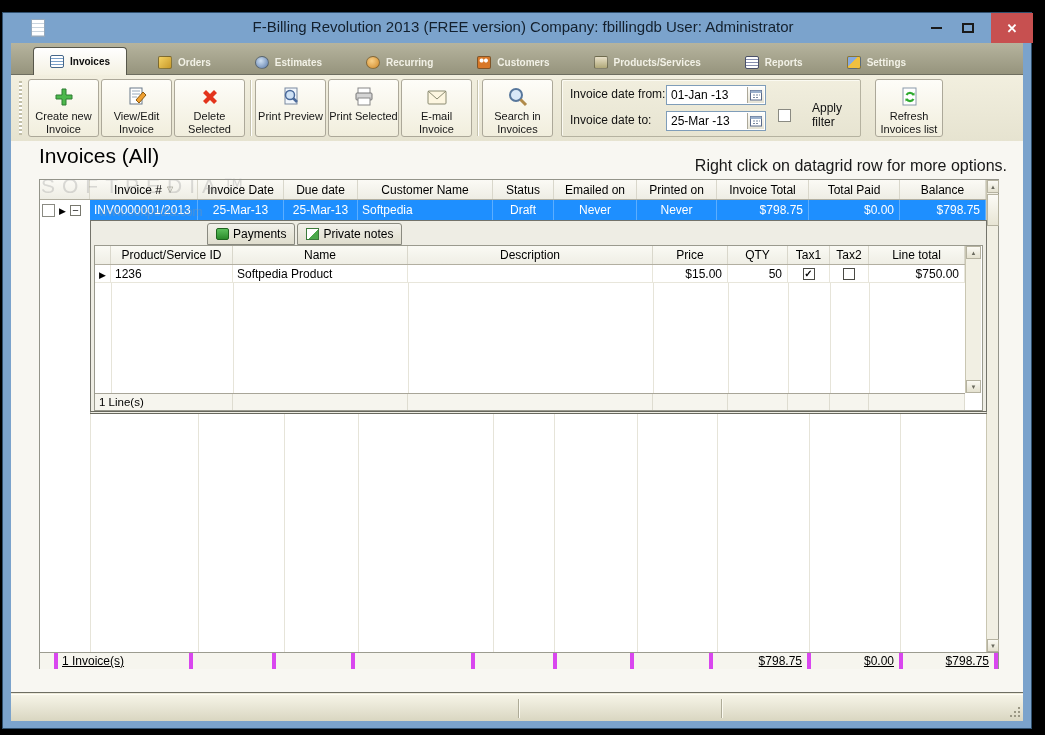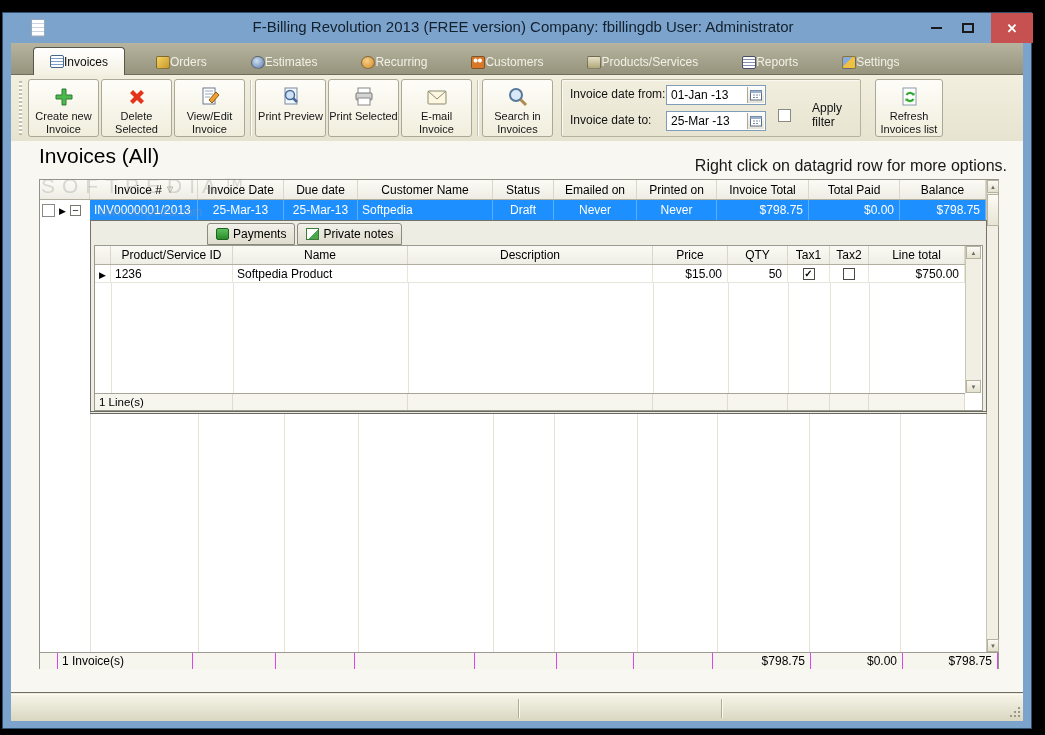--- a/index.html
+++ b/index.html
@@ -22,22 +22,22 @@
   .btn-close { left:976px; width:42px; background:#c75050; }
   .btn-close::before { content:"✕"; color:#fff; font-size:13px; font-weight:bold; }
 
   
   .content { position:absolute; left:8px; top:30px; width:1012px; height:678px; background:#ece9d8; }
 
   
   .tabstrip { position:absolute; left:0; top:0; width:100%; height:32px;
               background:linear-gradient(#b6b49e,#96947d); border-bottom:1px solid #6e6e60;
               display:flex; align-items:flex-end; padding-left:22px; }
-  .tab { height:24px; display:flex; align-items:center; padding:0 13px; margin-right:18px;
-         font-size:12px; color:#f2f1e6; white-space:nowrap; }
+  .tab { height:24px; display:flex; align-items:center; gap:6px; padding:0 13px; margin-right:18px;
+         font-size:10px; color:#f2f1e6; white-space:nowrap;font-weight:bold; }
   .tab.active { background:linear-gradient(#ffffff,#f4f1e2); border:1px solid #56564a; border-bottom:none;
                 border-radius:4px 4px 0 0; color:#0d0d0d; height:28px; margin-bottom:-1px; padding:0 16px; }
   .ticon { width:14px; height:13px; flex:none; border:1px solid rgba(55,55,40,.55); border-radius:2px; }
   .t-inv { background:repeating-linear-gradient(#fff 0 2px,#7aa0c8 2px 3px); border-color:#46678a; }
   .t-ord { background:linear-gradient(135deg,#f4d264,#c89a2a); }
   .t-est { border-radius:50%; background:radial-gradient(circle at 40% 35%,#cfe0f2,#5878a8); }
   .t-rec { border-radius:50%; background:radial-gradient(circle at 40% 35%,#f8d088,#d08828); }
   .t-cus { background:radial-gradient(circle at 30% 32%,#fff 1.5px,rgba(0,0,0,0) 2.5px),
                       radial-gradient(circle at 66% 32%,#fff 1.5px,rgba(0,0,0,0) 2.5px),#d87828; }
   .t-ps  { background:linear-gradient(#e8e0c8,#b0a878); }
@@ -92,21 +92,21 @@
   .selcell { background:#fff; border-right:1px solid #e0ded2; display:flex; align-items:center; gap:4px; padding-left:2px; }
   .rowcheck { width:13px; height:13px; background:#fff; border:1px solid #8a8a82; }
   .curarrow::before { content:"▶"; font-size:9px; color:#000; }
   .expand { width:11px; height:11px; background:#fff; border:1px solid #78786e; display:flex; align-items:center; justify-content:center; }
   .expand::before { content:"−"; font-size:11px; line-height:9px; color:#222; }
   .vlines { position:absolute; left:0; top:40px; width:946px; height:432px; z-index:1; }
   .vl { position:absolute; top:0; width:1px; height:100%; background:#e6e4d9; }
   .gfoot { position:absolute; left:0; top:472px; width:958px; height:17px; display:grid;
            grid-template-columns:18px 135px 83px 79px 120px 82px 77px 79px 98px 92px 95px;
            background:#f6f5ee; border-top:1px solid #9c9c90; font-size:12px; color:#000; z-index:4; }
-  .gfoot .fc { display:flex; align-items:center; border-right:1px solid #d946ef; overflow:hidden; white-space:nowrap; }
+  .gfoot .fc { display:flex; align-items:center; border-right:4px solid #d946ef; overflow:hidden; white-space:nowrap;text-decoration:underline; }
   .vscroll { position:absolute; left:946px; top:0; width:12px; height:472px; background:#f1efe3; border-left:1px solid #c9c6b2; }
   .sbtn { position:absolute; left:0; width:12px; height:13px; background:linear-gradient(#fbfaf4,#e4e1cf);
           border:1px solid #b5b2a0; display:flex; align-items:center; justify-content:center; }
   .sbtn.up { top:0; } .sbtn.dn { bottom:0; }
   .sbtn.up::before { content:"▲"; font-size:6px; color:#6a6a5e; }
   .sbtn.dn::before { content:"▼"; font-size:6px; color:#6a6a5e; }
   .sthumb { position:absolute; left:0; top:14px; width:12px; height:32px;
             background:linear-gradient(#fcfbf6,#e8e5d4); border:1px solid #b5b2a0; }
 
   
@@ -208,34 +208,34 @@
         <span class="tico">
           <svg width="22" height="22" viewBox="0 0 22 22">
               <path d="M9 3h4v6h6v4h-6v6H9v-6H3V9h6z" fill="#4db84d" stroke="#2e7d32"></path>
             </svg>
         </span>
         <span>Create new Invoice</span>
       </div>
       <div class="tbtn">
         <span class="tico">
           <svg width="22" height="22" viewBox="0 0 22 22">
-              <path d="M4 7 L7 4 L11 8 L15 4 L18 7 L14 11 L18 15 L15 18 L11 14 L7 18 L4 15 L8 11 Z" fill="#e3341c"></path>
-            </svg>
-        </span>
-        <span>Delete Selected</span>
-      </div>
-      <div class="tbtn">
-        <span class="tico">
-          <svg width="22" height="22" viewBox="0 0 22 22">
               <rect x="4" y="2" width="12" height="16" fill="#fff" stroke="#6a7a8a"></rect>
               <path d="M6 5h8M6 8h8M6 11h5" stroke="#9ab" stroke-width="1"></path>
               <path d="M10 14 L17 6 L20 9 L13 17 Z" fill="#f0a030" stroke="#8a5a10"></path>
             </svg>
         </span>
         <span>View/Edit Invoice</span>
+      </div>
+      <div class="tbtn">
+        <span class="tico">
+          <svg width="22" height="22" viewBox="0 0 22 22">
+              <path d="M4 7 L7 4 L11 8 L15 4 L18 7 L14 11 L18 15 L15 18 L11 14 L7 18 L4 15 L8 11 Z" fill="#e3341c"></path>
+            </svg>
+        </span>
+        <span>Delete Selected</span>
       </div>
 
       <div class="tsep"></div>
 
       <div class="tbtn">
         <span class="tico">
           <svg width="22" height="22" viewBox="0 0 22 22">
               <rect x="5" y="2" width="12" height="16" fill="#f2f7fc" stroke="#7a8aa0"></rect>
               <circle cx="10" cy="9" r="4.5" fill="#cfe2f5" stroke="#4a6a9a" stroke-width="1.5"></circle>
               <line x1="13" y1="12" x2="17" y2="16" stroke="#4a6a9a" stroke-width="2.5"></line>

